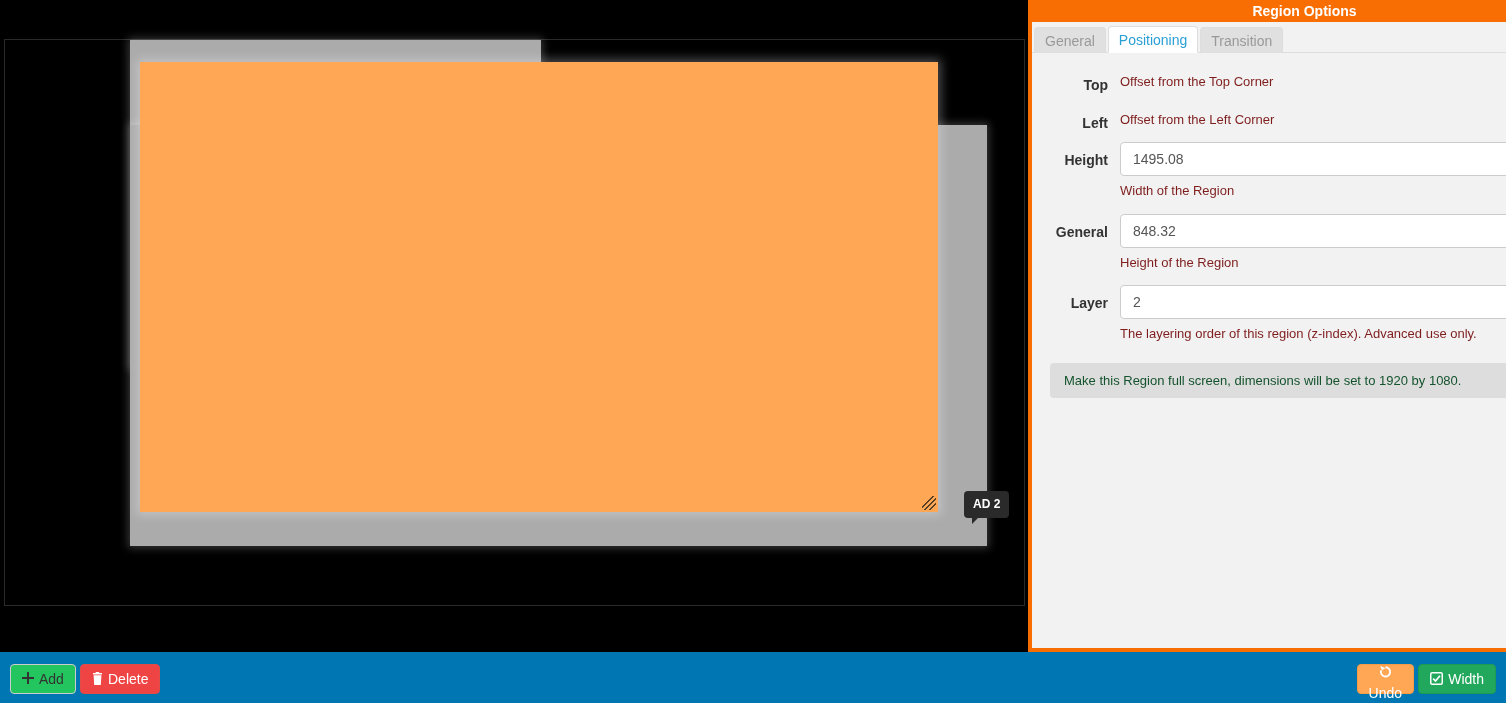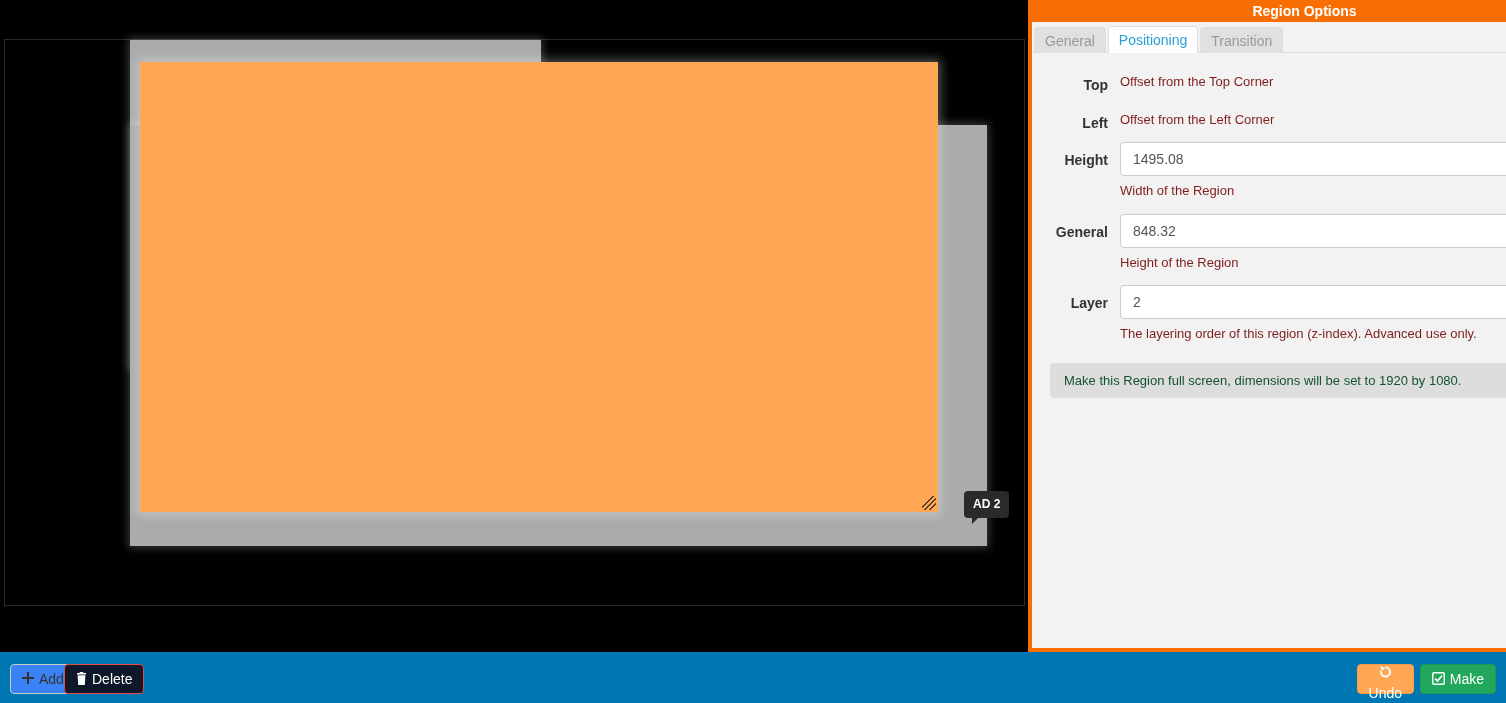--- a/index.html
+++ b/index.html
@@ -227,22 +227,22 @@
     gap: 5px;
     padding: 0 11px;
     font-size: 14px;
     border-radius: 4px;
     border: 1px solid transparent;
     cursor: pointer;
     font-family: "Liberation Sans", sans-serif;
     white-space: nowrap;
   }
 
-  #btn-add   { left: 10px;  background: #3b82f6; color: #333333; border-color: #cccccc; }
-  #btn-delete{ left: 64px;  background: #0f172a; color: #ffffff; border-color: #e24b48; }
+  #btn-add   { left: 10px;  background: #22c55e; color: #333333; border-color: #cccccc; }
+  #btn-delete{ left: 80px;  background: #ef4444; color: #ffffff; border-color: #e24b48; }
   #btn-undo  { right: 92px; background: #ffa755; color: #ffffff; border-color: #f89b45; flex-direction: column; }
   #btn-save  { right: 10px; background: #22a85d; color: #ffffff; border-color: #1f9a55; }
 
   .glyph { font-size: 13px; line-height: 1; display: inline-block; }
 </style>
 </head>
 <body>
 
 <div id="app">
 
@@ -347,17 +347,17 @@
       <span>Undo</span>
     </div>
 
     <div class="btn" id="btn-save">
       <span class="glyph">
         <svg width="13" height="13" viewBox="0 0 14 14" aria-hidden="true">
           <rect x="0.8" y="0.8" width="12.4" height="12.4" rx="1.6" fill="none" stroke="#ffffff" stroke-width="1.6"></rect>
           <path d="M3.4 7.2 5.9 9.7 10.7 4" fill="none" stroke="#ffffff" stroke-width="1.8"></path>
         </svg>
       </span>
-      <span>Make</span>
+      <span>Width</span>
     </div>
 
   </div>
 </div>
 
 </body></html>

